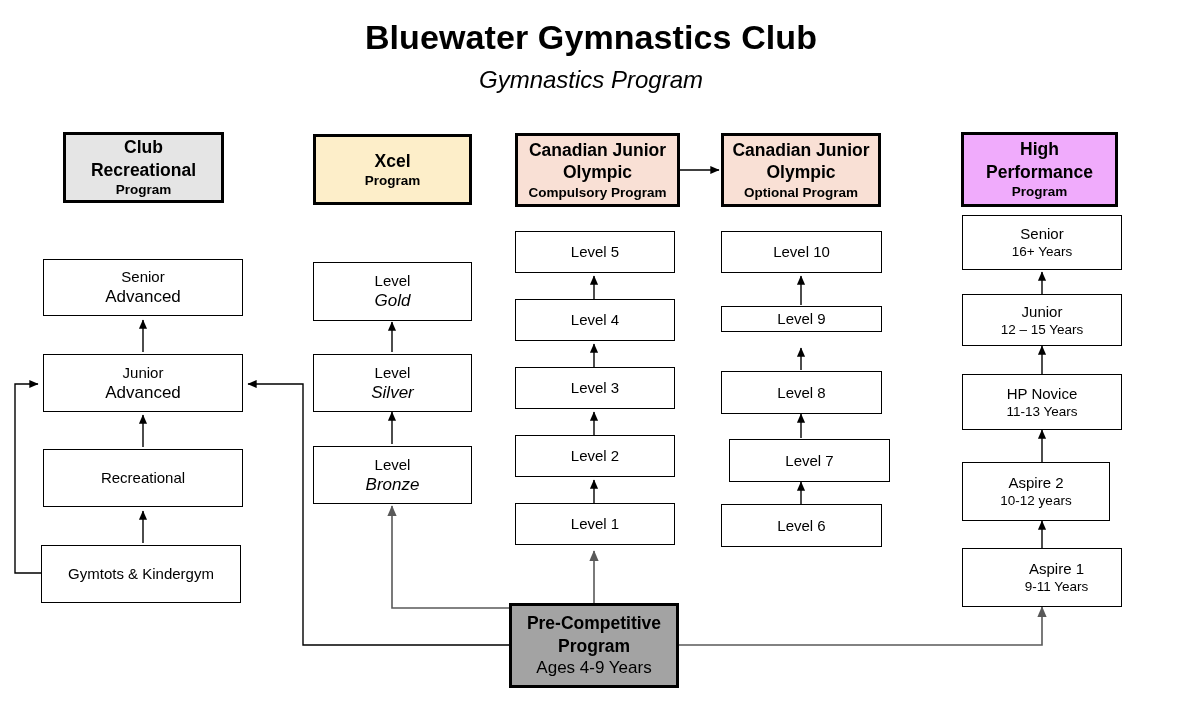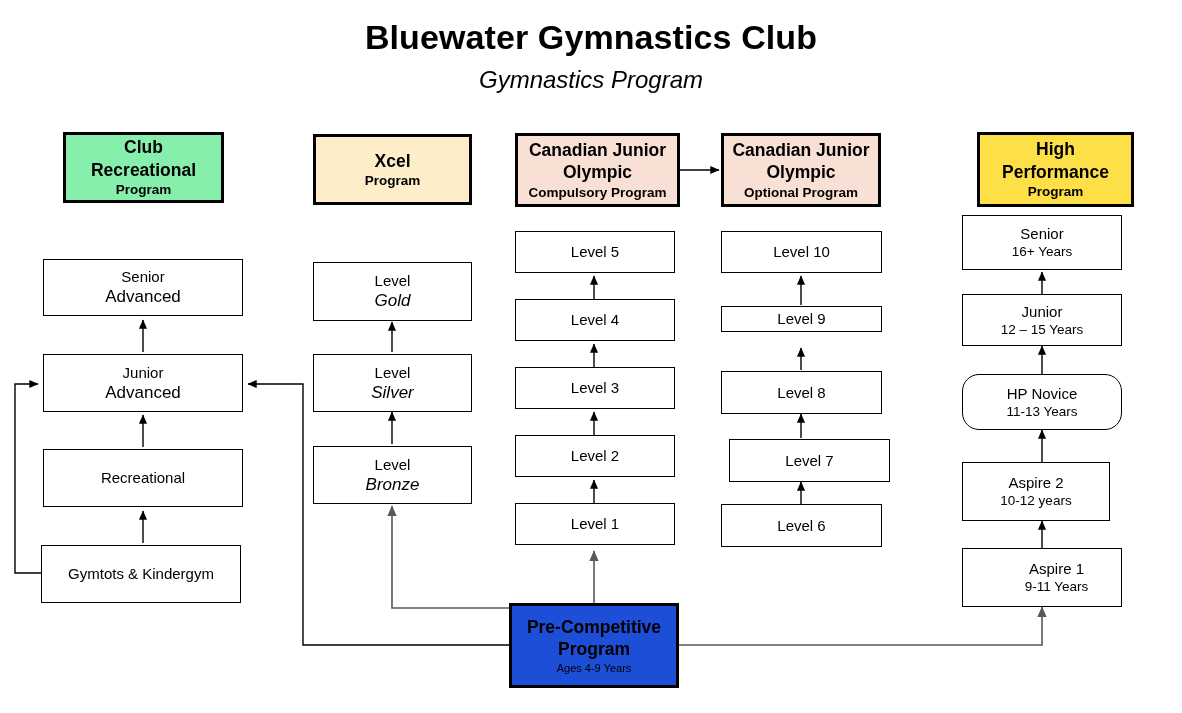--- a/index.html
+++ b/index.html
@@ -65,21 +65,21 @@
     border: 3.2px solid #000000;
     font-weight: bold;
   }
   .header .l1 { font-size: 17.5px; font-weight: bold; }
   .header .l2 { font-size: 17.5px; font-weight: bold; }
   .header .l3 { font-size: 13.5px; font-weight: bold; }
   .precomp {
     border: 3.2px solid #000000;
   }
   .precomp .l1, .precomp .l2 { font-size: 17.5px; font-weight: bold; }
-  .precomp .l3 { font-size: 11px; }
+  .precomp .l3 { font-size: 17px; }
 </style>
 </head>
 <body>
 
 <div id="canvas">
 
   <div class="title">Bluewater Gymnastics Club</div>
   <div class="subtitle">Gymnastics Program</div>
 
   <svg id="wires" viewBox="0 0 1182 713">
@@ -120,21 +120,21 @@
     <line x1="680" y1="170" x2="719" y2="170" stroke="#000000" stroke-width="1.4" marker-end="url(#arrowhead)"></line>
 
     <line x1="1042" y1="294" x2="1042" y2="272" stroke="#000000" stroke-width="1.4" marker-end="url(#arrowhead)"></line>
     <line x1="1042" y1="374" x2="1042" y2="346" stroke="#000000" stroke-width="1.4" marker-end="url(#arrowhead)"></line>
     <line x1="1042" y1="462" x2="1042" y2="430" stroke="#000000" stroke-width="1.4" marker-end="url(#arrowhead)"></line>
     <line x1="1042" y1="548" x2="1042" y2="521" stroke="#000000" stroke-width="1.4" marker-end="url(#arrowhead)"></line>
 
     <polyline points="677,645 1042,645 1042,607" fill="none" stroke="#595959" stroke-width="1.6" marker-end="url(#arrowhead-grey)"></polyline>
   </svg>
 
-  <div class="node header" style="left:63px; top:132px; width:161px; height:71px; background:#86efac;">
+  <div class="node header" style="left:63px; top:132px; width:161px; height:71px; background:#e5e5e5;">
     <span class="l1">Club</span>
     <span class="l2">Recreational</span>
     <span class="l3">Program</span>
   </div>
 
   <div class="node" style="left:43px; top:259px; width:200px; height:57px;">
     <span class="l1">Senior</span>
     <span class="l2">Advanced</span>
   </div>
 
@@ -216,50 +216,50 @@
   </div>
 
   <div class="node" style="left:721px; top:439px; width:161px; height:43px;margin-left:8px;">
     <span class="l1">Level 7</span>
   </div>
 
   <div class="node" style="left:721px; top:504px; width:161px; height:43px;">
     <span class="l1">Level 6</span>
   </div>
 
-  <div class="node header" style="left:961px; top:132px; width:157px; height:75px; background:#fde047;margin-left:16px;">
+  <div class="node header" style="left:961px; top:132px; width:157px; height:75px; background:#f0abfc;">
     <span class="l1">High</span>
     <span class="l2">Performance</span>
     <span class="l3">Program</span>
   </div>
 
   <div class="node age" style="left:962px; top:215px; width:160px; height:55px;">
     <span class="l1">Senior</span>
     <span class="l2">16+ Years</span>
   </div>
 
   <div class="node age" style="left:962px; top:294px; width:160px; height:52px;">
     <span class="l1">Junior</span>
     <span class="l2">12 – 15 Years</span>
   </div>
 
-  <div class="node age" style="left:962px; top:374px; width:160px; height:56px;border-radius:17px;">
+  <div class="node age" style="left:962px; top:374px; width:160px; height:56px;">
     <span class="l1">HP Novice</span>
     <span class="l2">11-13 Years</span>
   </div>
 
   <div class="node age" style="left:962px; top:462px; width:148px; height:59px;">
     <span class="l1">Aspire 2</span>
     <span class="l2">10-12 years</span>
   </div>
 
   <div class="node age" style="left:962px; top:548px; width:160px; height:59px;padding-left:29px;">
     <span class="l1">Aspire 1</span>
     <span class="l2">9-11 Years</span>
   </div>
 
-  <div class="node precomp" style="left:509px; top:603px; width:170px; height:85px; background:#1d4ed8;">
+  <div class="node precomp" style="left:509px; top:603px; width:170px; height:85px; background:#a3a3a3;">
     <span class="l1">Pre-Competitive</span>
     <span class="l2">Program</span>
     <span class="l3">Ages 4-9 Years</span>
   </div>
 
 </div>
 
 </body></html>

